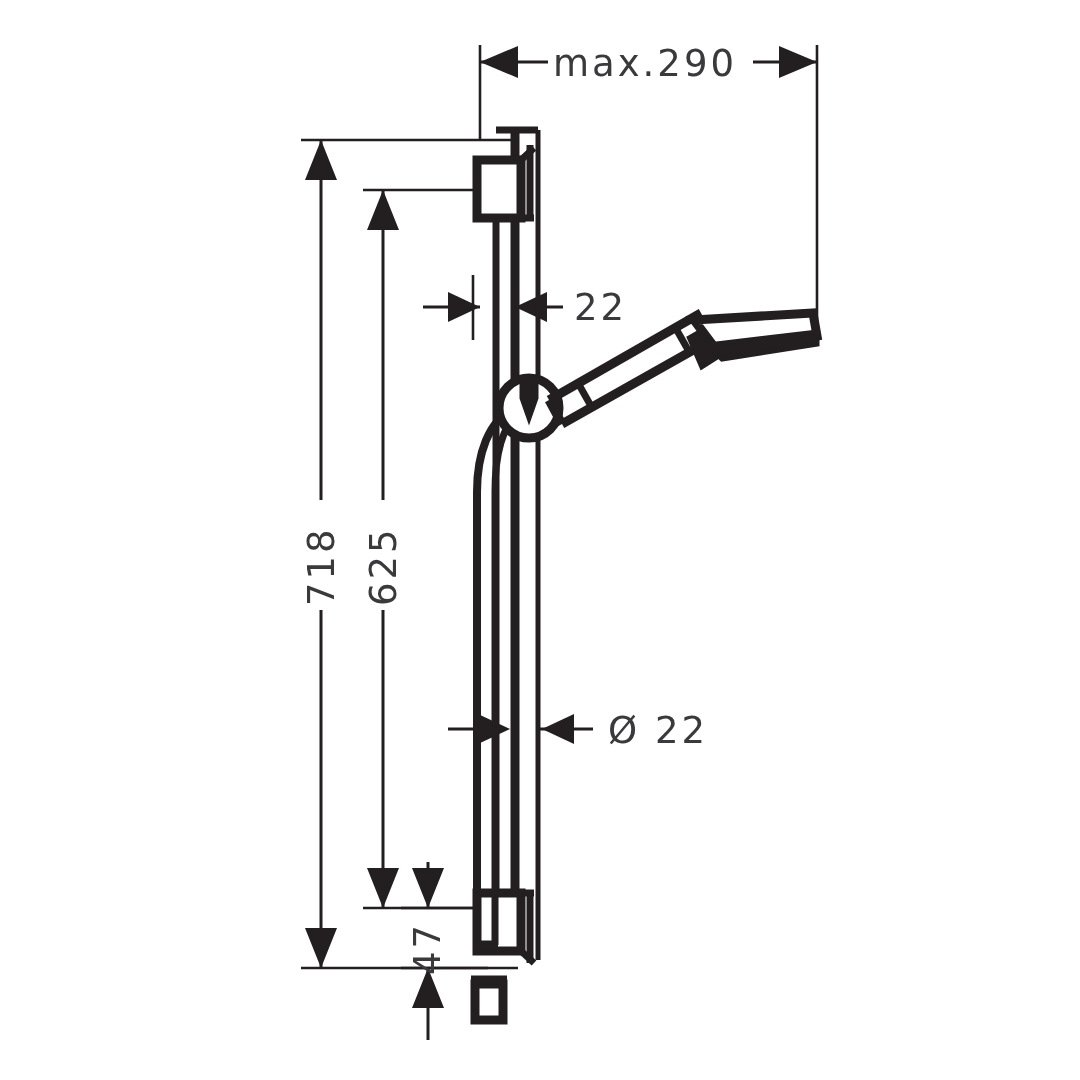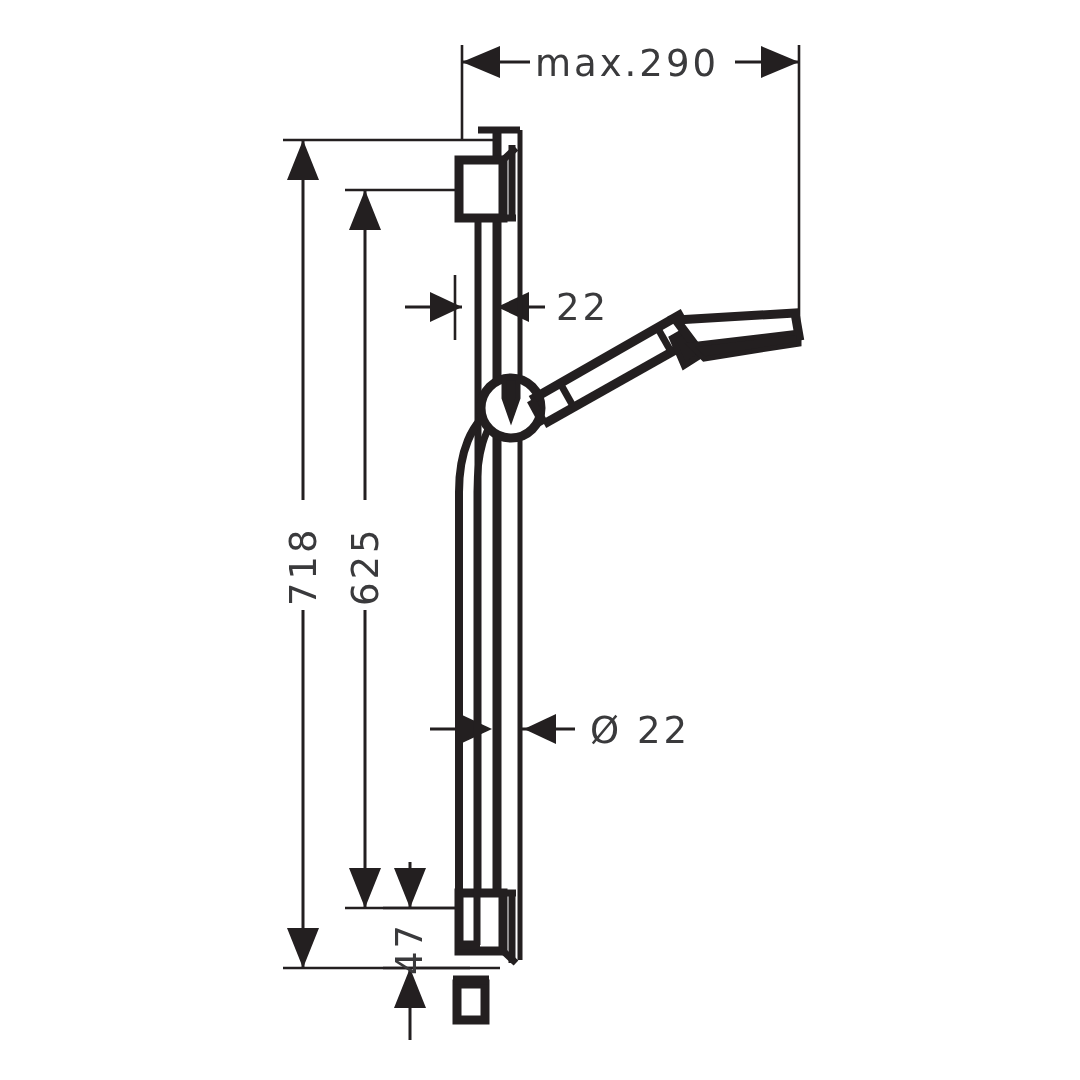--- a/index.html
+++ b/index.html
@@ -11,20 +11,21 @@
     width: 1080px;
     height: 1080px;
     font-family: "DejaVu Sans", sans-serif;
     overflow: hidden;
   }
   #drawing-root {
     position: relative;
     width: 879px;
     height: 1080px;
     background: #ffffff;
+    padding-left: 18px;
   }
   svg#tech-drawing {
     display: block;
     width: 1080px;
     height: 1080px;
   }
   .dim-text {
     font-family: "DejaVu Sans", sans-serif;
     font-size: 37px;
     fill: #3a3a3c;

